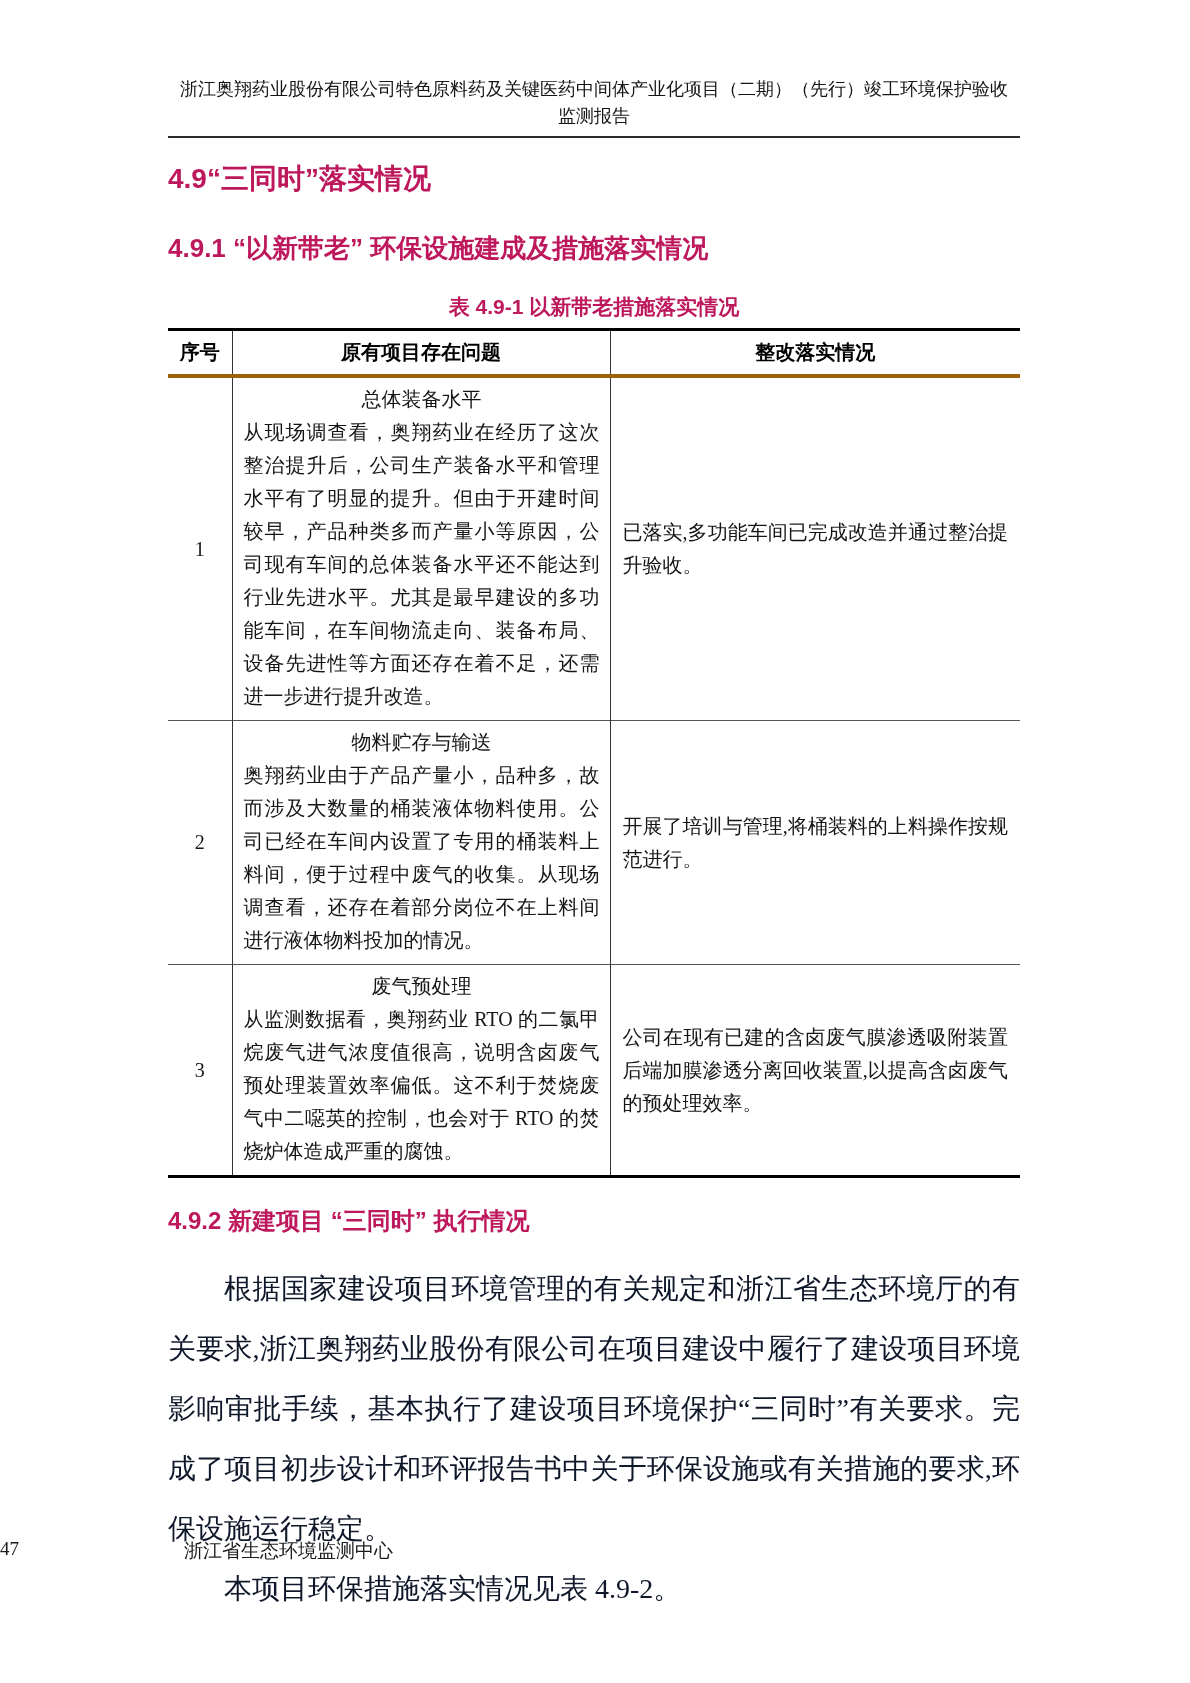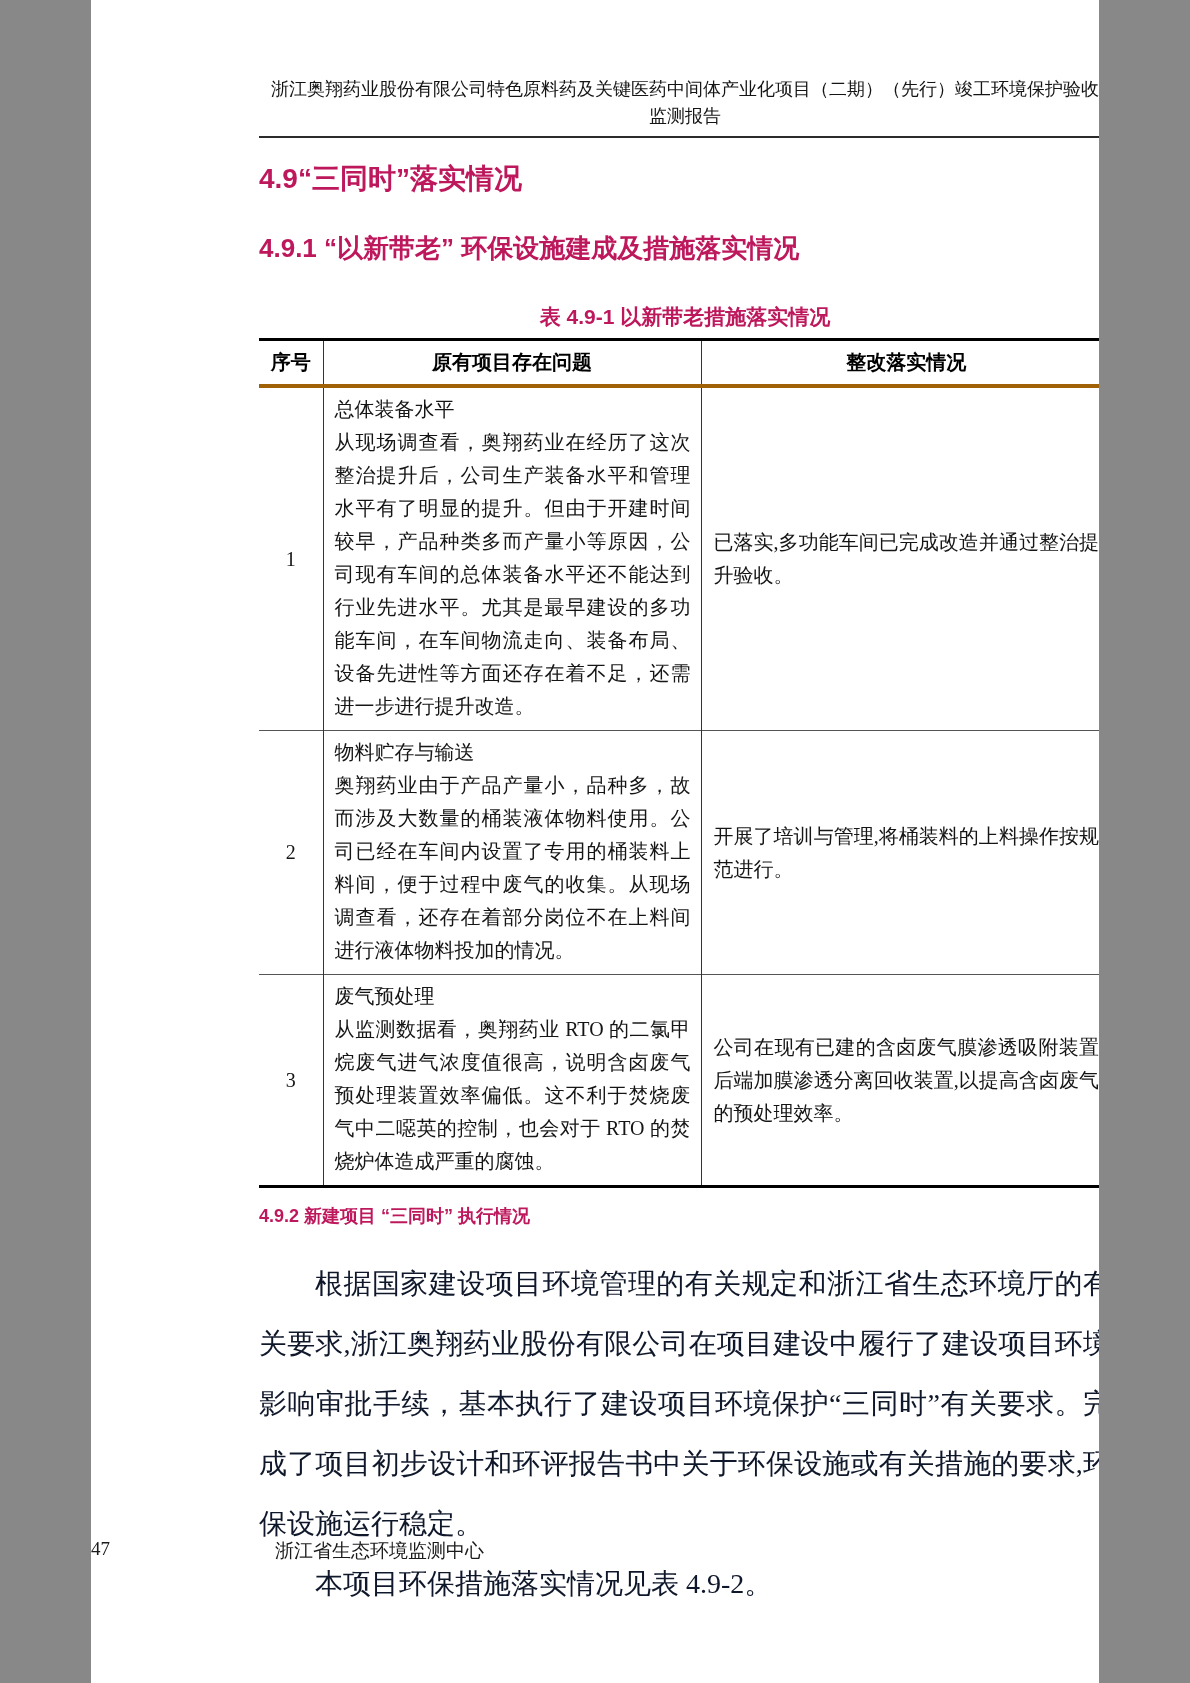--- a/index.html
+++ b/index.html
@@ -1,18 +1,18 @@
 <!DOCTYPE html>
 <html lang="zh"><head>
 <meta charset="utf-8">
 <style>
   html,body{margin:0;padding:0;background:#888;}
   .page{
     position:relative;
-    width:1008px;height:1683px;
+    width:1190px;height:1683px;
     background:#ffffff;
     margin:0 auto;
     font-family:"Liberation Serif","DejaVu Serif",serif;
     color:#111;
     overflow:hidden;
   }
   .content{margin:0 170px 0 168px;width:852px;}
 
   
   .doc-header{
@@ -22,24 +22,24 @@
     text-align:center;
     font-size:18px;
     line-height:27px;
     color:#141414;
   }
 
   
   .h-sans{font-family:Liberation Sans, sans-serif;font-weight:bold;color:#be185d;}
   .h49 {margin-top:24px;font-size:28px;line-height:34px;}
   .h491{margin-top:36px;font-size:26px;line-height:32px;}
-  .h492{margin-top:12px;font-size:18px;line-height:32px;}
+  .h492{margin-top:27px;font-size:24px;line-height:32px;}
 
   .table-caption{
-    margin-top:40px;
+    margin-top:30px;
     text-align:center;
     font-size:21px;
     line-height:26px;
   }
 
   
   table.measures{
     margin-top:8px;
     width:852px;
     border-collapse:collapse;
@@ -69,21 +69,21 @@
   td.cell-no{text-align:center;font-size:19px;}
   td.cell-problem{
     border-left:1.5px solid #333;
     border-right:1.5px solid #333;
     padding:5px 10px 7px 11px;
     text-align:justify;
     text-justify:inter-ideograph;
     vertical-align:top;
   }
   td.cell-rectify{padding:6px 12px;text-align:justify;text-justify:inter-ideograph;}
-  .problem-title{text-align:left;}
+  .problem-title{text-align:center;}
 
   
   .para{
     margin:0;
     font-size:28px;
     line-height:60px;
     text-align:justify;
     text-justify:inter-ideograph;
     text-indent:2em;
     color:#0f172a;

